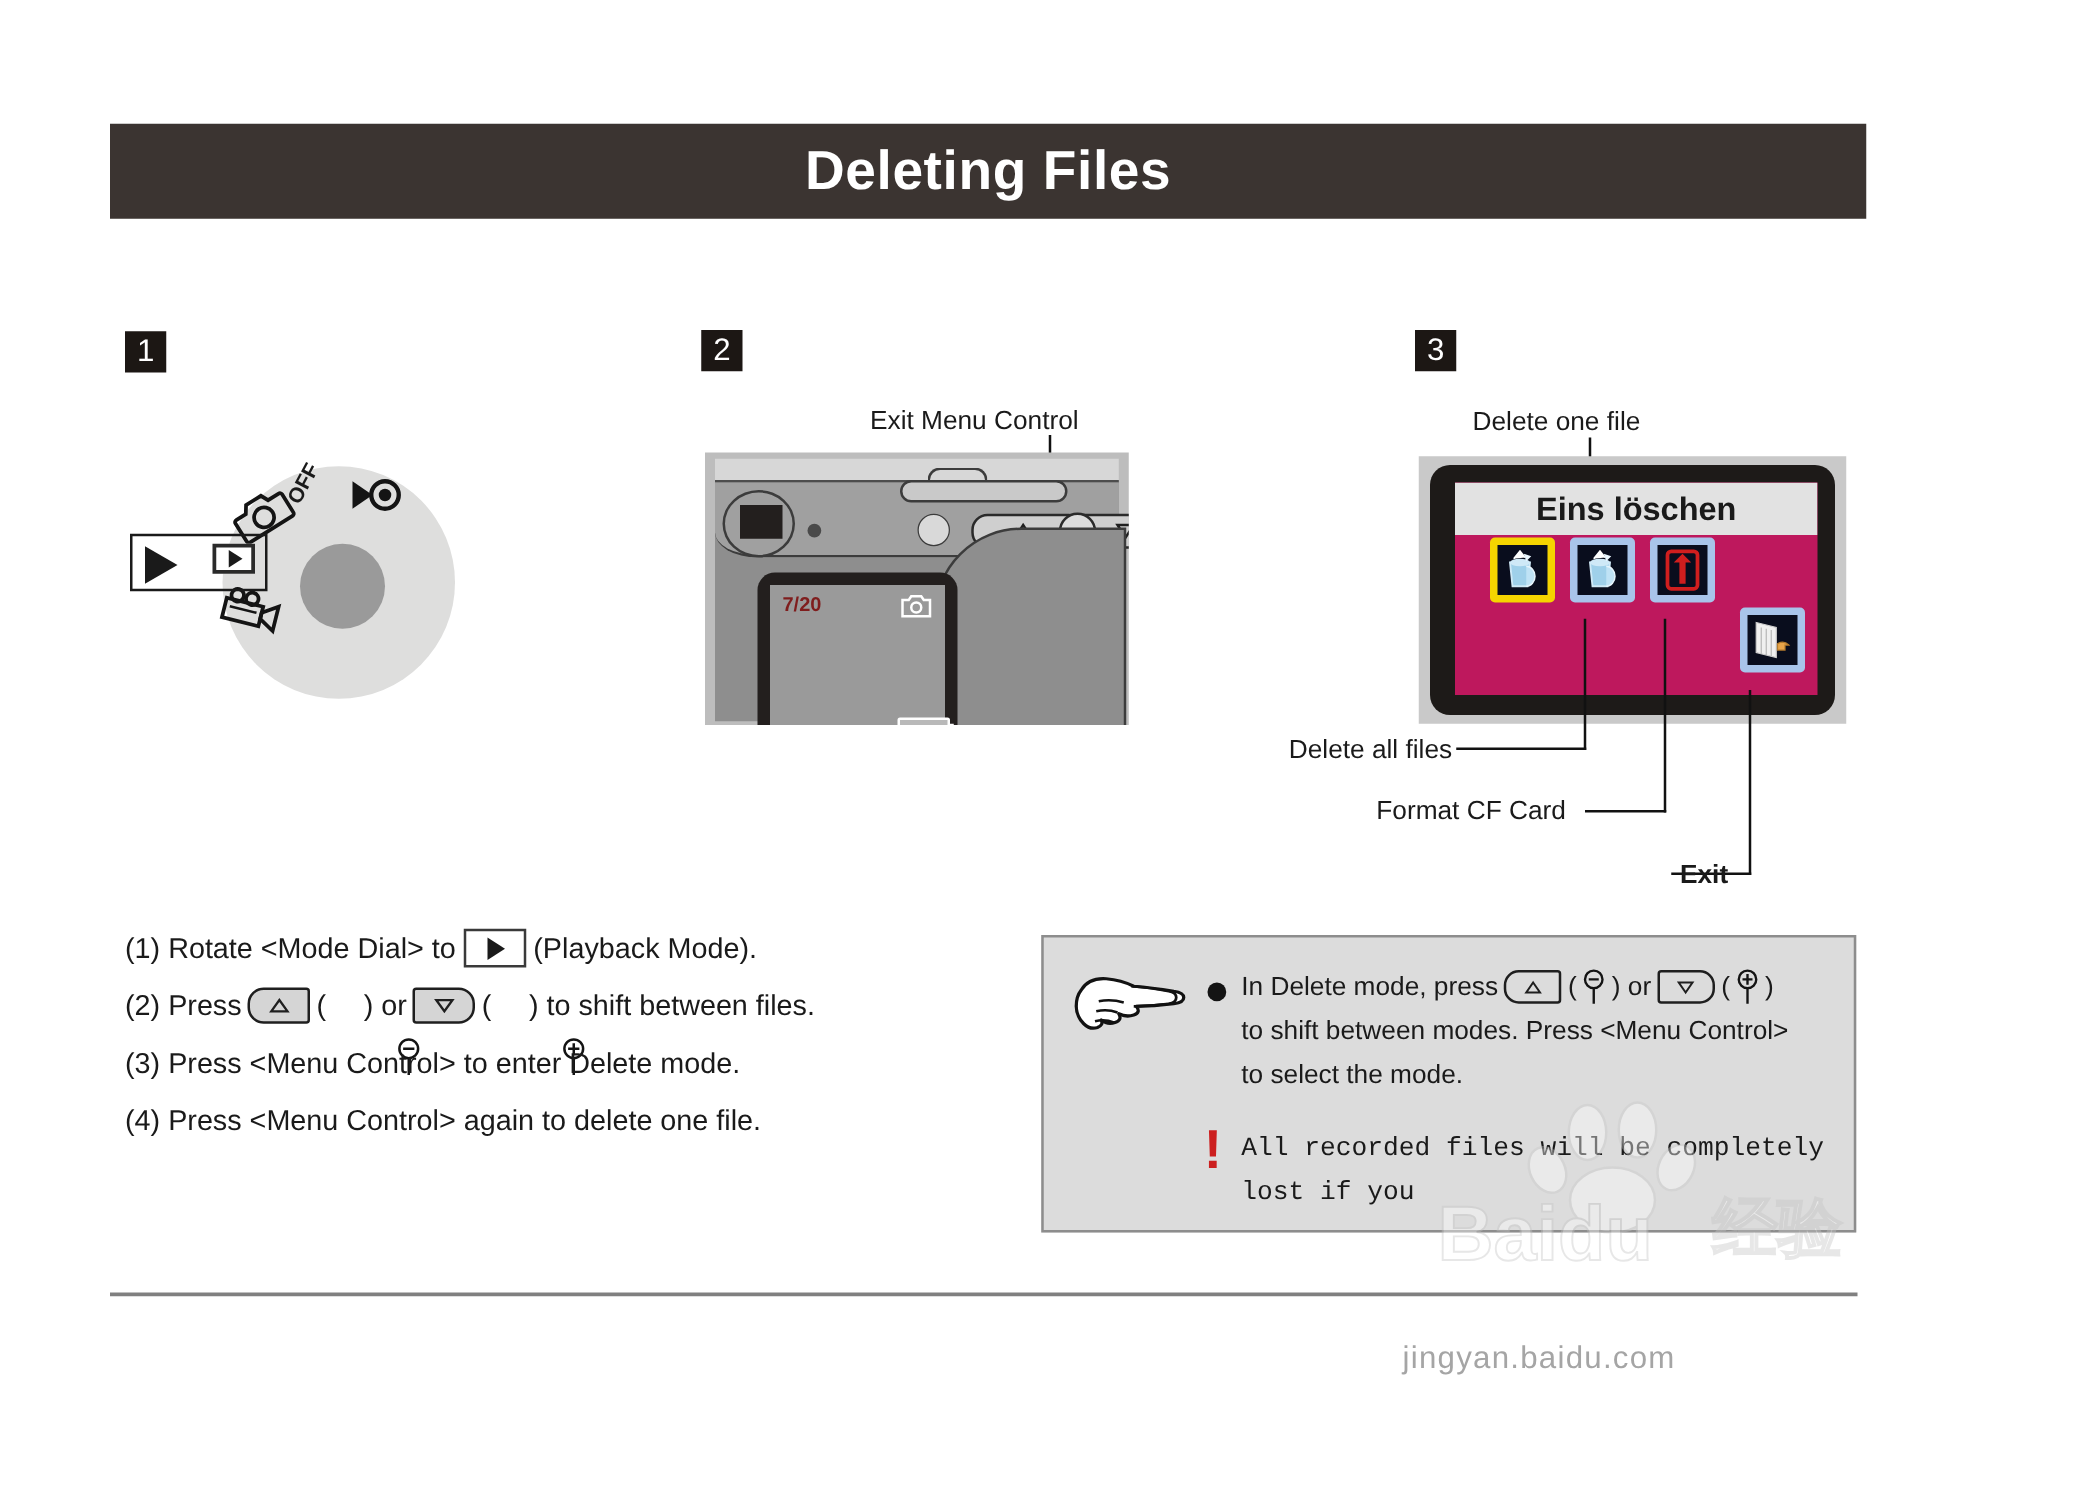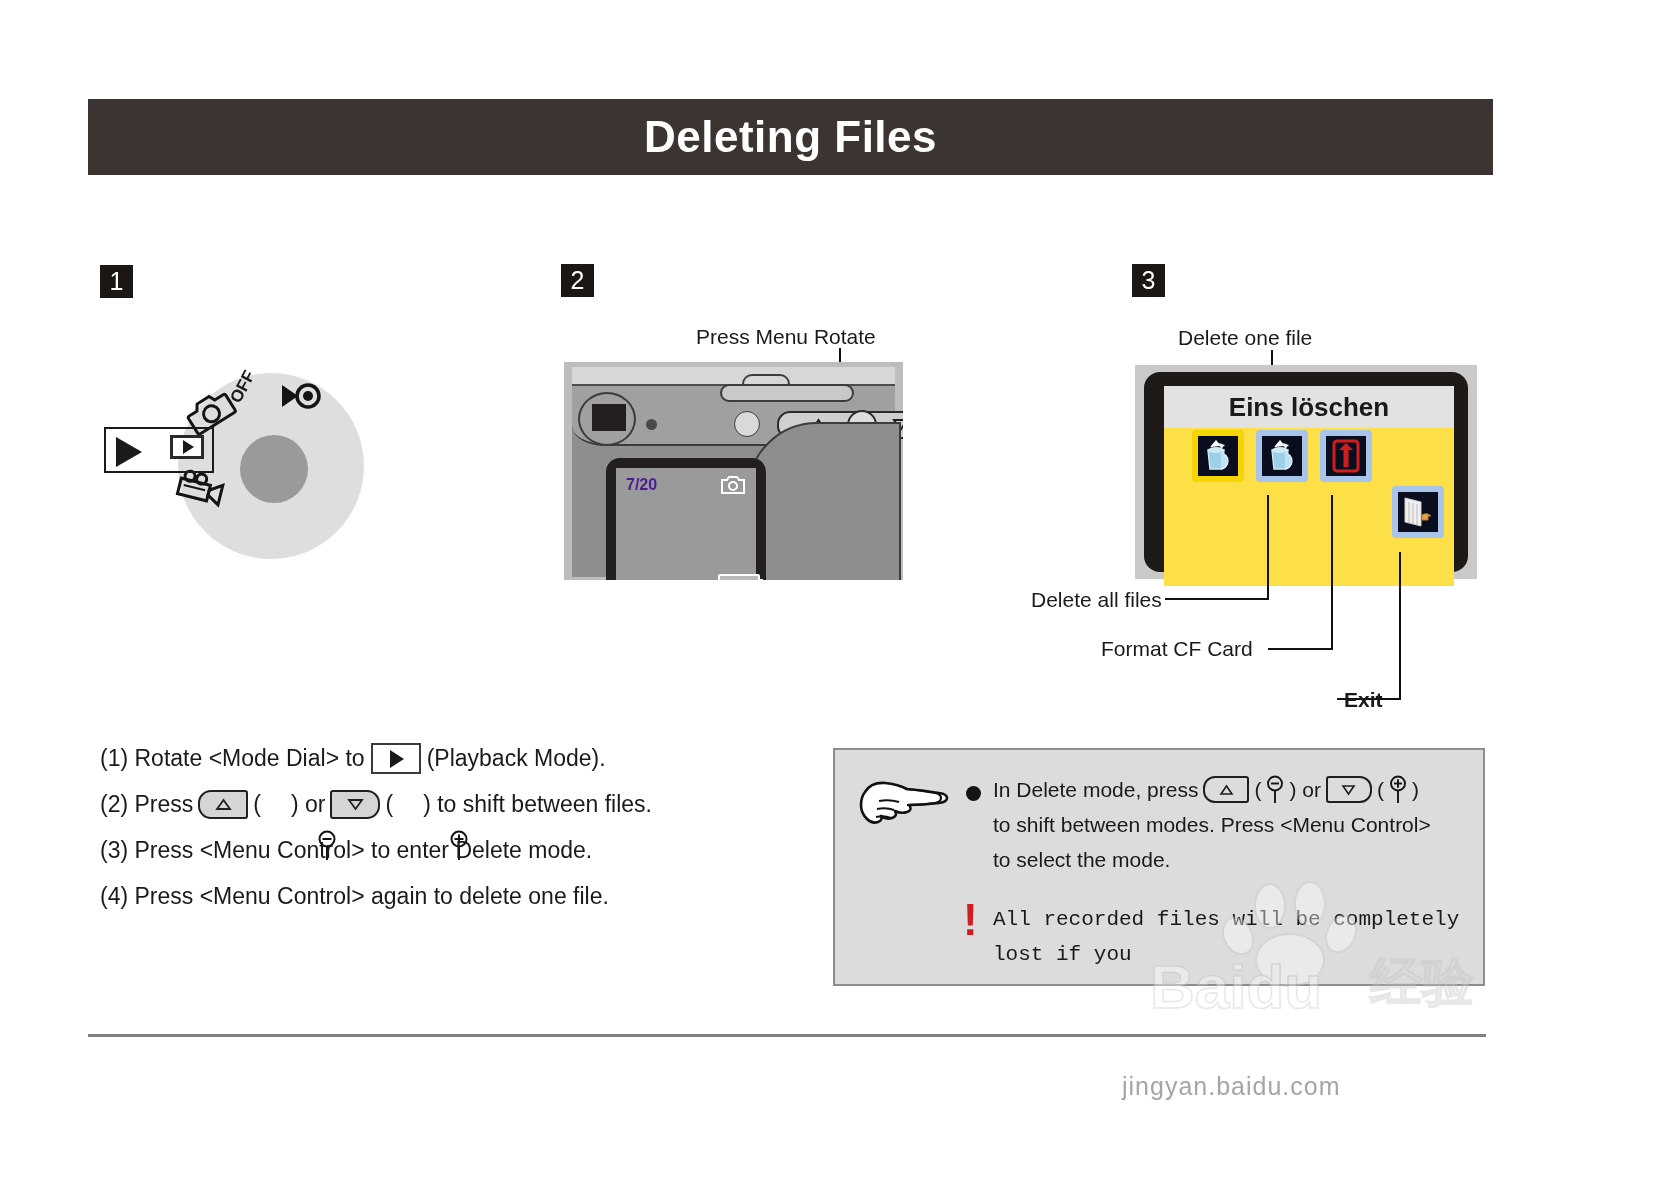--- a/index.html
+++ b/index.html
@@ -206,21 +206,21 @@
     background: #231f1e;
     border-radius: 14px 14px 0 0;
   }
   .cam-lcd {
     position: absolute; left: 10px; top: 10px;
     width: 140px; height: 120px;
     background: #9a9a9a;
   }
   .cam-lcd-count {
     position: absolute; left: 10px; top: 8px;
-    color: #4c1d95;
+    color: #7f1d1d;
     font-size: 16px; font-weight: bold;
   }
   .cam-lcd-camicon {
     position: absolute; right: 10px; top: 6px;
     width: 26px; height: 21px;
   }
   .cam-battery {
     position: absolute; left: 146px; top: 188px;
     width: 38px; height: 12px;
     border: 2px solid #ffffff;
@@ -247,22 +247,22 @@
     background: #c9c9c9;
   }
   .lcd-bezel {
     position: absolute; left: 9px; top: 7px;
     width: 324px; height: 200px;
     background: #1d1a18;
     border-radius: 16px;
   }
   .lcd-screen {
     position: absolute; left: 20px; top: 14px;
-    width: 290px; height: 200px;
-    background: #fde047;
+    width: 290px; height: 170px;
+    background: #be185d;
     overflow: hidden;
   }
   .lcd-title-bar {
     position: absolute; left: 0; top: 0;
     width: 290px; height: 42px;
     background: #e2e2e2;
     display: flex; align-items: center; justify-content: center;
   }
   .lcd-title-text {
     font-size: 26px; font-weight: bold; color: #1a1a1a;
@@ -426,21 +426,21 @@
         <circle cx="24" cy="8" r="5" fill="none" stroke="#141414" stroke-width="3"></circle>
         <line x1="8" y1="18" x2="30" y2="18" stroke="#141414" stroke-width="2"></line>
       </svg>
     </div>
 
     <div class="dial-highlight-box"></div>
     <div class="dial-play-pointer"></div>
     <div class="playback-glyph"></div>
   </div>
 
-  <div class="cam-callout-text">Press Menu Rotate</div>
+  <div class="cam-callout-text">Exit Menu Control</div>
   <div class="cam-callout-line"></div>
 
   <div class="cam-body">
     <div class="cam-top-strip"></div>
     <div class="cam-main">
       <div class="cam-upper-band"></div>
       <div class="cam-shutter-tab"></div>
       <div class="cam-shutter-shape"></div>
 
       <div class="cam-viewfinder">

